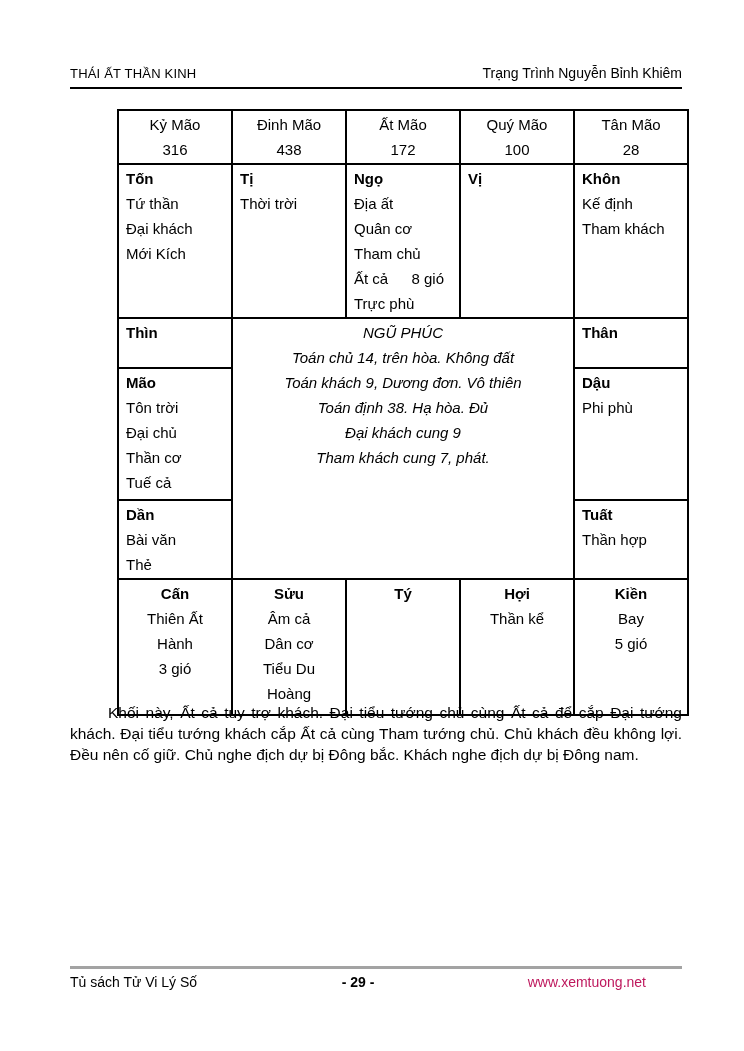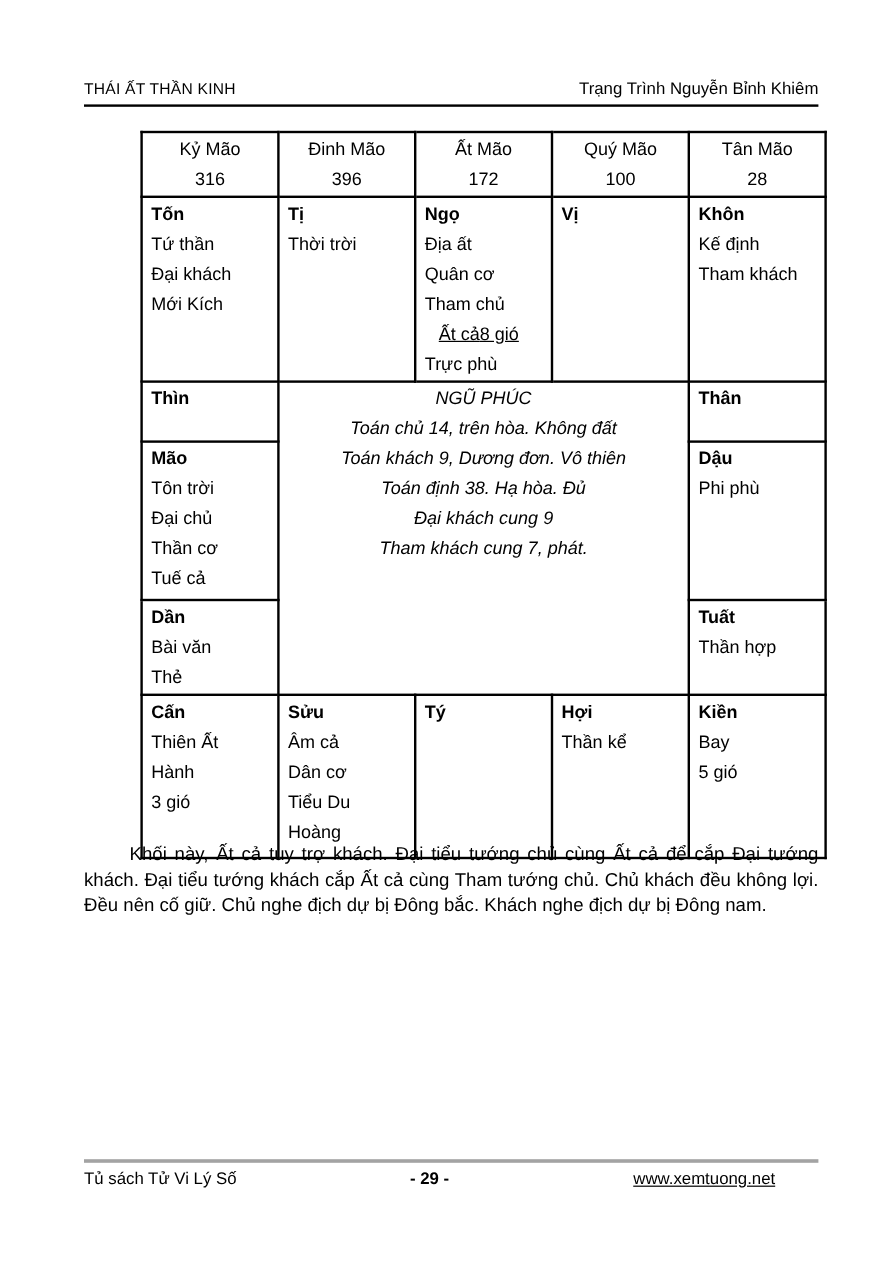--- a/index.html
+++ b/index.html
@@ -24,43 +24,43 @@
   table.chart td{
     border:2px solid #000;vertical-align:top;
     padding:1px 7px;font-size:15px;line-height:25px;
     overflow:hidden;
   }
   tr.r-years{height:48px;}
   tr.r-a{height:147px;}
   tr.r-thin{height:50px;}
   tr.r-mao{height:132px;}
   tr.r-dan{height:71px;}
-  tr.r-bottom{height:136px;}
+  tr.r-bottom{height:136px;text-align:center;}
   td.year-cell{text-align:center;line-height:24px;padding-top:1px;}
   .plabel{font-weight:bold;}
-  .split-line{display:flex;justify-content:center;padding-right:8px;text-decoration:underline;}
+  .split-line{display:flex;justify-content:space-between;padding-right:8px;}
   td.center-cell{
     text-align:center;padding-top:52px;line-height:25px;vertical-align:top;font-style:italic;
   }
   
   .body-text{
     position:absolute;left:70px;top:702px;width:612px;
     font-size:15.5px;line-height:21px;text-align:justify;
   }
   .body-text p{margin:0 0 9px 0;text-indent:38px;}
   
   .doc-footer{
     position:absolute;left:70px;top:966px;width:612px;
     border-top:3px solid #a3a3a3;padding-top:5px;
     display:flex;align-items:baseline;font-size:14px;justify-content:space-between;
   }
   .doc-footer .f-left{flex:1;text-align:left;}
   .doc-footer .f-center{flex:1;text-align:center;font-weight:bold;}
   .doc-footer .f-right{flex:1;text-align:right;padding-right:36px;box-sizing:border-box;}
-  .doc-footer a{color:#000000;text-decoration:underline;cursor:pointer;}
+  .doc-footer a{color:#be185d;cursor:pointer;}
 </style>
 </head>
 <body>
 
 <div class="page">
 
   <div class="doc-header">
     <span class="left">THÁI ẤT THẦN KINH</span>
     <span class="right">Trạng Trình Nguyễn Bỉnh Khiêm</span>
   </div>
@@ -74,21 +74,21 @@
         <col style="width:114px">
     </colgroup>
     <tbody>
         <tr class="r-years">
       <td class="year-cell">
         <div>Kỷ Mão</div>
         <div>316</div>
       </td>
       <td class="year-cell">
         <div>Đinh Mão</div>
-        <div>396</div>
+        <div>438</div>
       </td>
       <td class="year-cell">
         <div>Ất Mão</div>
         <div>172</div>
       </td>
       <td class="year-cell">
         <div>Quý Mão</div>
         <div>100</div>
       </td>
       <td class="year-cell">

